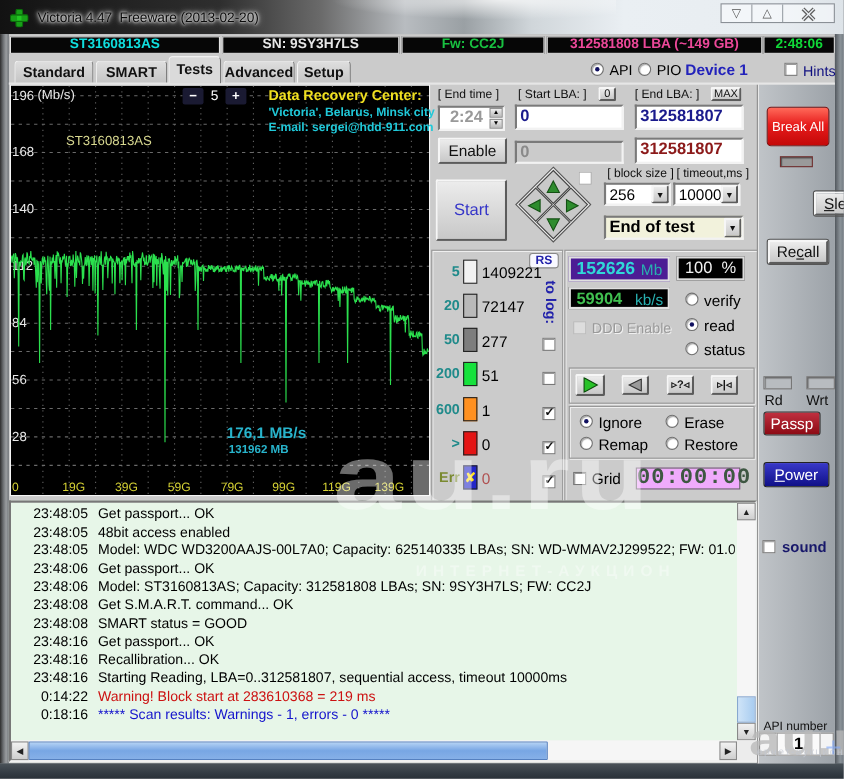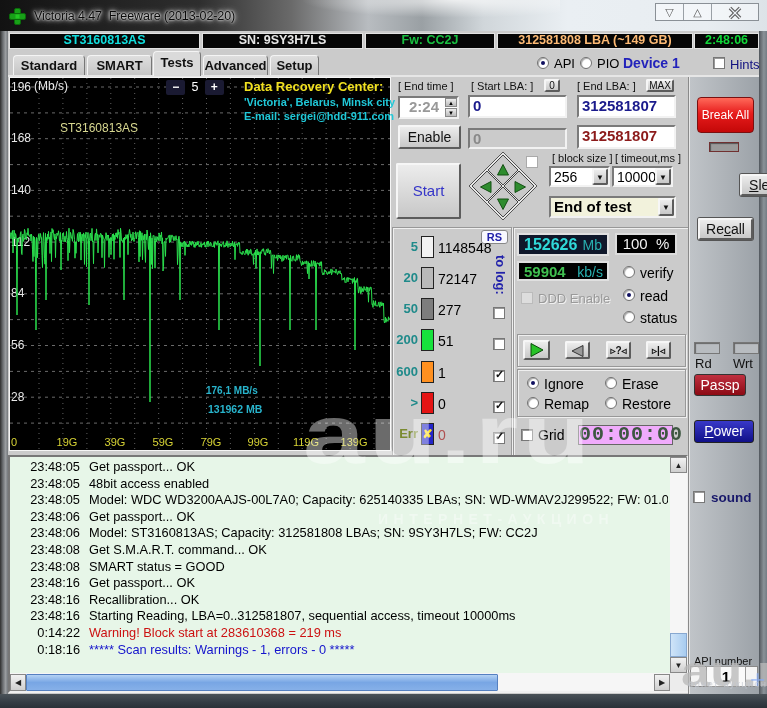--- a/index.html
+++ b/index.html
@@ -34,21 +34,21 @@
 #graphb { left:9px; top:77px; width:382px; height:374px; background:#f5f5f5; }
 .gy { fill:#e8e8e8; font-size:12px; font-family:"Liberation Sans"; }
 .gx { fill:#d6d234; font-size:11px; font-family:"Liberation Sans"; }
 #zoomctl { left:166px; top:80px; width:58px; height:15px; background:#000; border-radius:2px; color:#fff; display:flex; z-index:2; }
 #zoomctl span { flex:1; text-align:center; font-size:12.5px; line-height:14px; }
 #zoomctl .zb { background:#1a1a32; border-radius:2px; font-weight:bold; font-size:12px; }
 #cred1 { left:244px; top:79px; font-size:13px; font-weight:bold; color:#f0e020; z-index:2; white-space:nowrap; }
 #cred2 { left:244px; top:96px; font-size:11px; font-weight:bold; color:#20c8d8; z-index:2; white-space:nowrap; }
 #cred3 { left:244px; top:110px; font-size:11px; font-weight:bold; color:#20c8d8; z-index:2; white-space:nowrap; }
 #gname { left:60px; top:121px; font-size:12px; color:#d8d890; z-index:2; }
-#gspeed { left:206px; top:385px; font-size:10px; font-weight:bold; color:#28b4cc; z-index:2; }
+#gspeed { left:206px; top:385px; font-size:14px; font-weight:bold; color:#28b4cc; z-index:2; }
 #gmb { left:208px; top:403px; font-size:10.5px; font-weight:bold; color:#28b4cc; z-index:2; }
 
 
 .blab { font-size:11px; color:#111; white-space:nowrap; }
 .inp { background:#fff; border:2px solid; border-color:#7a7a7a #f2f2f2 #f2f2f2 #7a7a7a; font-size:15px; font-weight:bold; color:#1a1a8c; padding-left:3px; line-height:18px; }
 .btn { background:linear-gradient(180deg,#ececec,#c8c8c8); border:2px solid; border-color:#f6f6f6 #5c5c5c #5c5c5c #f6f6f6; border-radius:2px; text-align:center; color:#111; }
 .cb { position:absolute; width:12px; height:12px; background:#fff; border:1px solid #777; box-shadow:inset 1px 1px 0 #999; }
 .ck { position:absolute; left:1px; top:-3px; font-size:11px; font-weight:bold; color:#111; }
 .radio { position:absolute; width:12px; height:12px; border-radius:50%; background:#fff; border:1px solid #707070; box-shadow:inset 1px 1px 1px #aaa; }
 .radio.sel::after { content:""; position:absolute; left:3px; top:3px; width:4px; height:4px; border-radius:50%; background:#101060; }
@@ -100,21 +100,21 @@
   </div>
 
 <div class="abs" id="client"></div>
 <div class="abs" id="lbord"></div>
 <div class="abs" id="rbord"></div>
 <div class="abs" id="bbord"></div>
 
 <div class="abs lcd" style="left:9px;width:191px;color:#10dede">ST3160813AS</div>
 <div class="abs lcd" style="left:202px;width:161px;color:#e6e6e6">SN: 9SY3H7LS</div>
 <div class="abs lcd" style="left:365px;width:130px;color:#18c040">Fw: CC2J</div>
-<div class="abs lcd" style="left:497px;width:196px;color:#fdba74">312581808 LBA (~149 GB)</div>
+<div class="abs lcd" style="left:497px;width:196px;color:#ec4899">312581808 LBA (~149 GB)</div>
 <div class="abs lcd" style="left:694px;width:65px;color:#10d838">2:48:06</div>
 
 <div class="abs" id="tabline"></div>
 <div class="abs tab" style="left:13px;width:72px">Standard</div>
 <div class="abs tab" style="left:87px;width:65px">SMART</div>
 <div class="abs tab" id="tabsel" style="left:153px;width:48px">Tests</div>
 <div class="abs tab" style="left:203px;width:65px">Advanced</div>
 <div class="abs tab" style="left:270px;width:49px">Setup</div>
 <div class="radio sel" style="left:537px;top:57px"></div>
 <div class="abs" style="left:554px;top:56px;font-size:13px">API</div>
@@ -231,21 +231,21 @@
 <div class="abs btn" style="left:655px;top:168px;width:16px;height:17px;font-size:8px;line-height:15px">▼</div>
 <div class="abs inp" style="left:549px;top:196px;width:127px;height:22px;background:#f2f2dc;color:#000;font-size:15px">End of test</div>
 <div class="abs btn" style="left:658px;top:198px;width:16px;height:18px;font-size:8px;line-height:16px">▼</div>
 
 <div class="grp" style="left:392px;top:227px;width:120px;height:229px"></div>
 <div class="grp" style="left:513px;top:227px;width:177px;height:229px"></div>
 <div class="abs" style="left:481px;top:230px;width:27px;height:14px;background:#f8f8ff;border:1px solid #888;border-radius:3px;font-size:11px;font-weight:bold;color:#2222aa;text-align:center;line-height:13px">RS</div>
 <div class="abs" style="left:508px;top:255px;font-size:13px;font-weight:bold;color:#2222aa;transform:rotate(90deg);transform-origin:0 0;white-space:nowrap">to log:</div>
 <div class="slab" style="top:239px">5</div>
 <div class="sblock" style="top:236px;background:#f2f2f2"></div>
-<div class="scnt" style="top:240px">1148548</div>
+<div class="scnt" style="top:240px">1409221</div>
 <div class="slab" style="top:270px">20</div>
 <div class="sblock" style="top:267px;background:#b9b9b9"></div>
 <div class="scnt" style="top:271px">72147</div>
 <div class="slab" style="top:301px">50</div>
 <div class="sblock" style="top:298px;background:#7d7d7d"></div>
 <div class="scnt" style="top:302px">277</div>
 <div class="cb" style="left:493px;top:307px"></div>
 <div class="slab" style="top:332px">200</div>
 <div class="sblock" style="top:329px;background:#16e23c"></div>
 <div class="scnt" style="top:333px">51</div>
@@ -262,21 +262,21 @@
 <div class="cb" style="left:493px;top:401px">
     <span class="ck">✓</span>
   </div>
 <div class="slab" style="top:426px;color:#7a8a30">Err</div>
 <div class="sblock" style="top:423px;background:#2426c8;color:#ffe020;font-size:12px;font-weight:bold;text-align:center;line-height:20px">✘</div>
 <div class="scnt" style="top:427px;color:#b05050">0</div>
 <div class="cb" style="left:493px;top:432px">
     <span class="ck">✓</span>
   </div>
 
-<div class="abs" style="left:517px;top:233px;width:92px;height:23px;background:#0f172a;border:2px solid #e0e0e0">
+<div class="abs" style="left:517px;top:233px;width:92px;height:23px;background:#4c1d95;border:2px solid #e0e0e0">
   <span style="position:absolute;left:5px;top:1px;font-size:16px;font-weight:bold;color:#30d8d8">152626</span>
   <span style="position:absolute;right:5px;top:2px;font-size:14px;color:#28b0b0">Mb</span>
   </div>
 <div class="abs" style="left:615px;top:233px;width:62px;height:22px;background:#000;border:2px solid #dcdcdc;color:#f0f0f0;font-size:15px;text-align:center;line-height:18px">100&nbsp; %</div>
 <div class="abs" style="left:517px;top:261px;width:92px;height:20px;background:#000;border:2px solid #e0e0e0">
   <span style="position:absolute;left:5px;top:0px;font-size:15px;font-weight:bold;color:#40c050">59904</span>
   <span style="position:absolute;right:4px;top:1px;font-size:14px;color:#28b0b0">kb/s</span>
   </div>
 <div class="cb" style="left:521px;top:292px;background:#ddd;border-color:#bbb;box-shadow:none"></div>
 <div class="abs" style="left:538px;top:291px;font-size:13px;color:#9a9a9a;text-shadow:1px 1px 0 #f0f0f0">DDD Enable</div>

